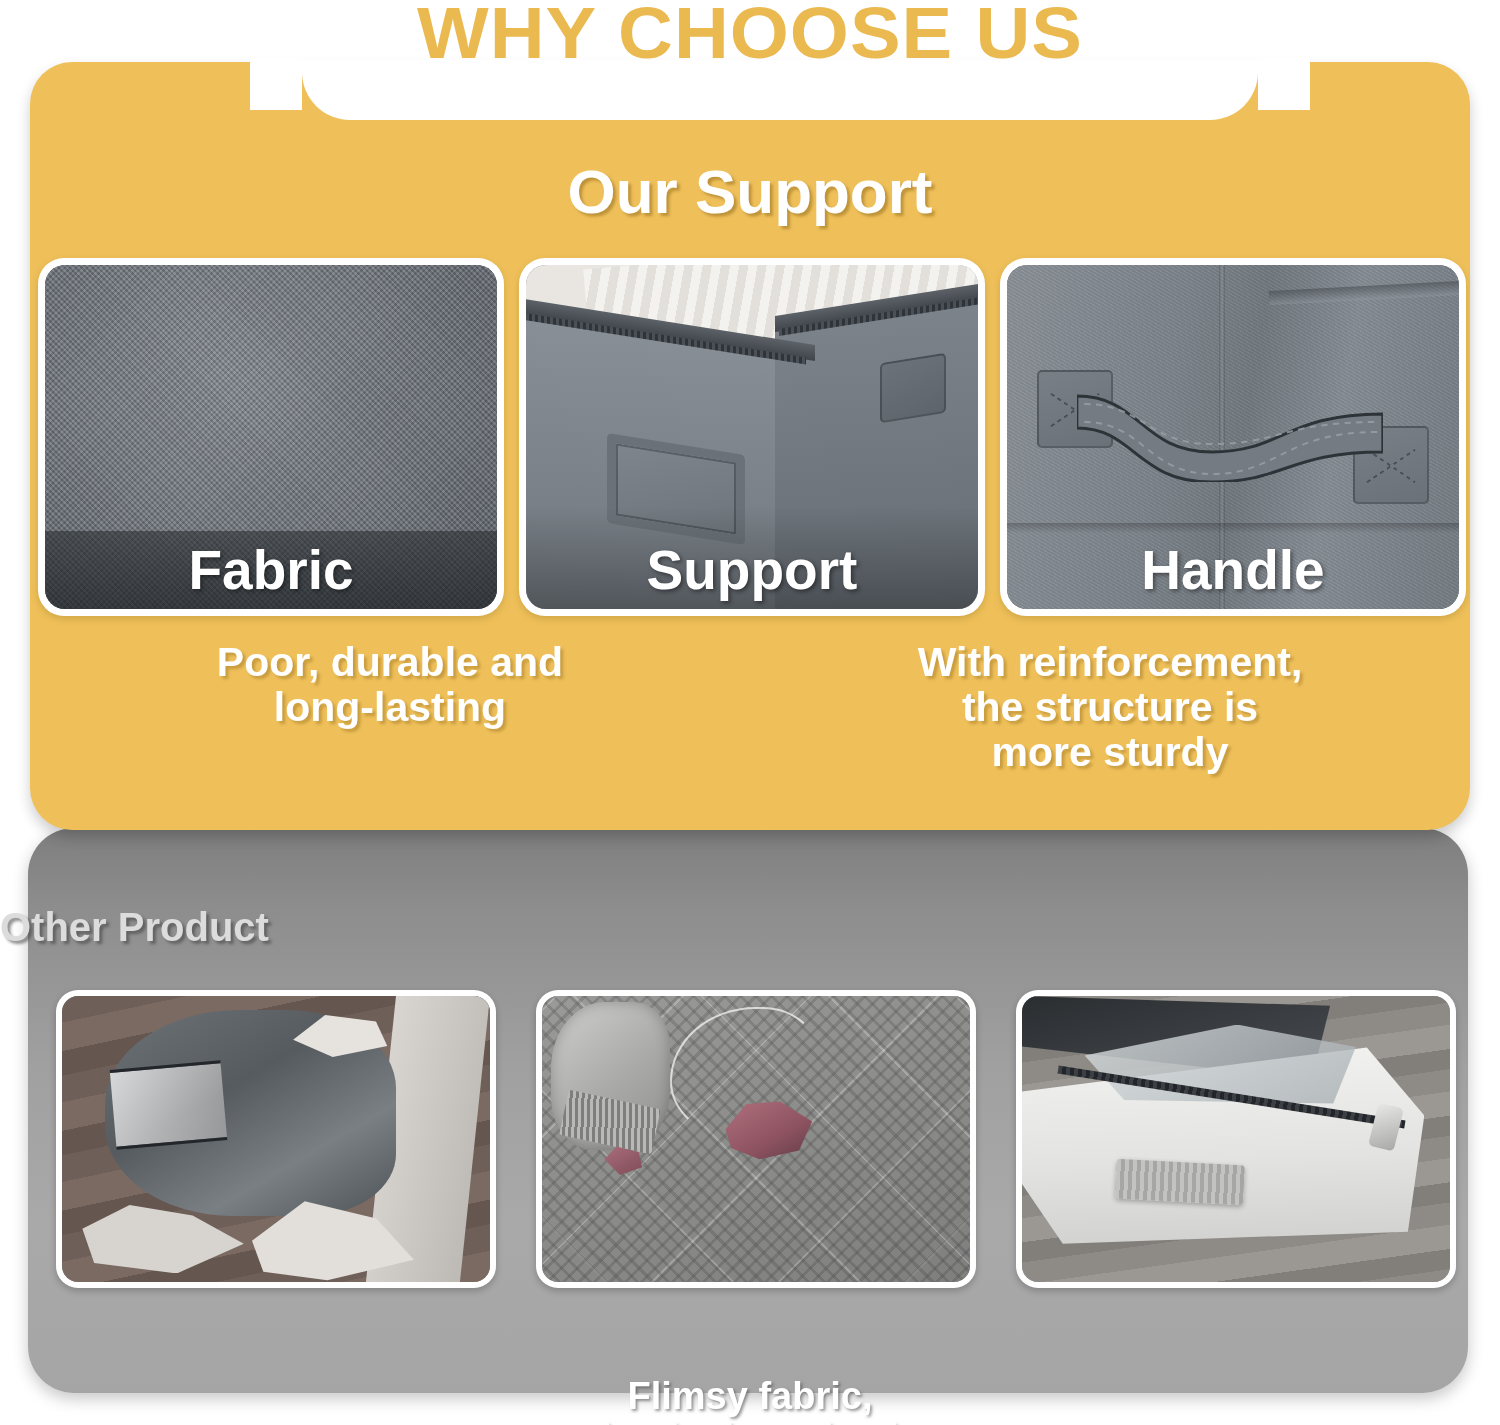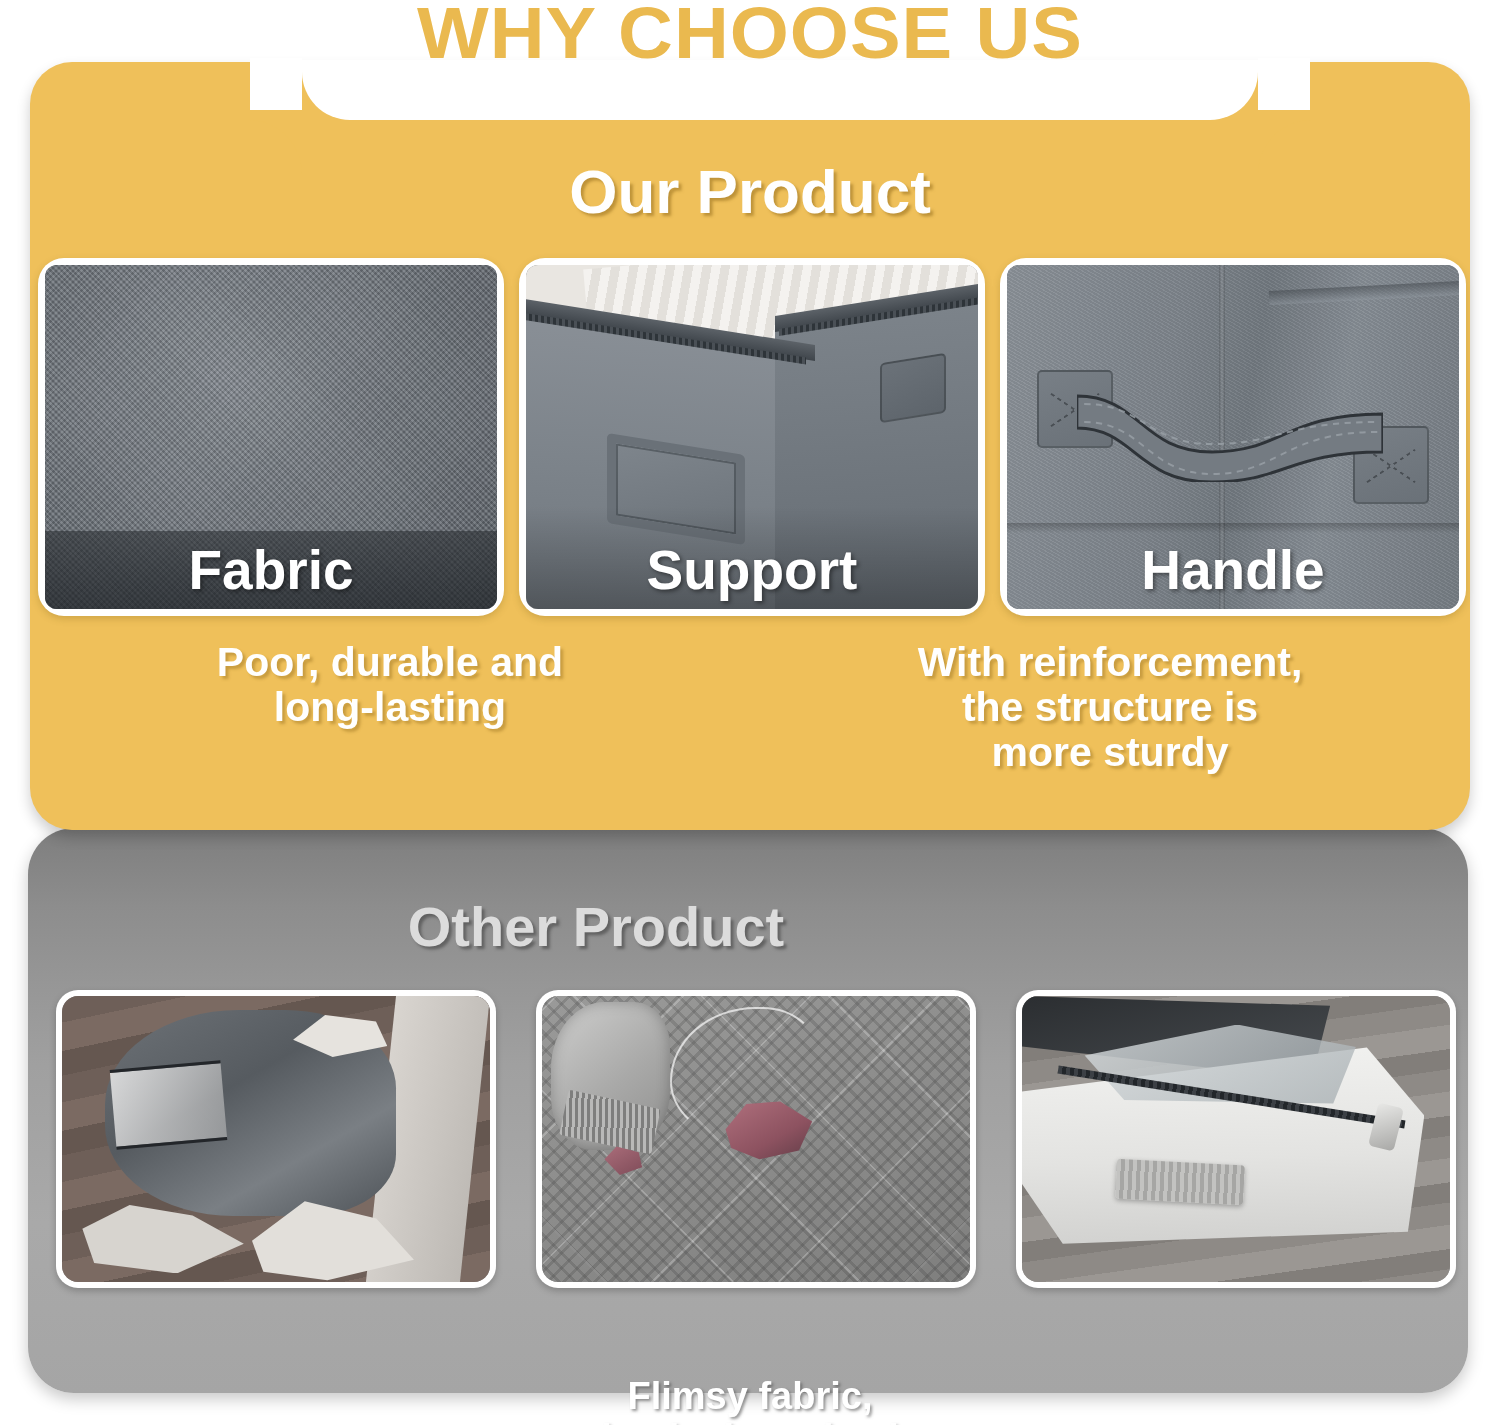--- a/index.html
+++ b/index.html
@@ -18,22 +18,22 @@
   
   .gray-panel{
     position:absolute;left:28px;top:828px;width:1440px;height:565px;
     border-radius:46px;
     background:linear-gradient(180deg,#7e7e7e 0%,#8d8d8d 14%,#a0a0a0 42%,#a9a9a9 70%,#a5a5a5 100%);
     box-shadow:0 6px 16px rgba(0,0,0,.22);
     z-index:1;
   }
   .gray-title{
     position:absolute;left:0;top:884px;width:1192px;height:86px;
-    text-align:center;line-height:86px;
-    font-size:56px;font-weight:bold;color:#dcdcdc;
+    line-height:86px;
+    font-size:40px;font-weight:bold;color:#dcdcdc;
     text-shadow:3px 3px 3px rgba(60,60,60,.55);
     z-index:4;white-space:nowrap;
   }
 
   
   .yellow-panel{
     position:absolute;left:30px;top:62px;width:1440px;height:768px;
     border-radius:42px;background:#EFC05A;
     box-shadow:0 7px 14px rgba(0,0,0,.20);
     z-index:2;
@@ -68,21 +68,21 @@
   .top-cards{
     position:absolute;left:38px;top:258px;width:1428px;height:360px;
     display:flex;justify-content:space-between;z-index:5;
   }
   .pcard{
     position:relative;width:466px;height:358px;border-radius:26px;
     background:#ffffff;padding:7px;box-sizing:border-box;
     box-shadow:0 3px 7px rgba(120,90,20,.25);
   }
   .pcard-inner{
-    position:relative;width:100%;height:100%;border-radius:12px;overflow:hidden;
+    position:relative;width:100%;height:100%;border-radius:20px;overflow:hidden;
     background:#6f757c;
   }
   .pcard-label{
     position:absolute;left:0;bottom:0;width:100%;height:78px;
     display:flex;align-items:center;justify-content:center;
     font-size:55px;font-weight:bold;color:#ffffff;
     text-shadow:2px 2px 4px rgba(0,0,0,.45);
     z-index:8;
   }
 
@@ -239,21 +239,21 @@
 <div class="main-title">WHY CHOOSE US</div>
 
 <div class="gray-panel"></div>
 
 <div class="yellow-panel">
   <div class="notch"></div>
   <div class="notch-mask-l"></div>
   <div class="notch-mask-r"></div>
 </div>
 
-<div class="yellow-title">Our Product</div>
+<div class="yellow-title">Our Support</div>
 
 <div class="top-cards">
 
   <div class="pcard">
     <div class="pcard-inner">
       <div class="fabric-art"></div>
       <div class="fabric-band"></div>
       <div class="pcard-label">Fabric</div>
     </div>
   </div>

